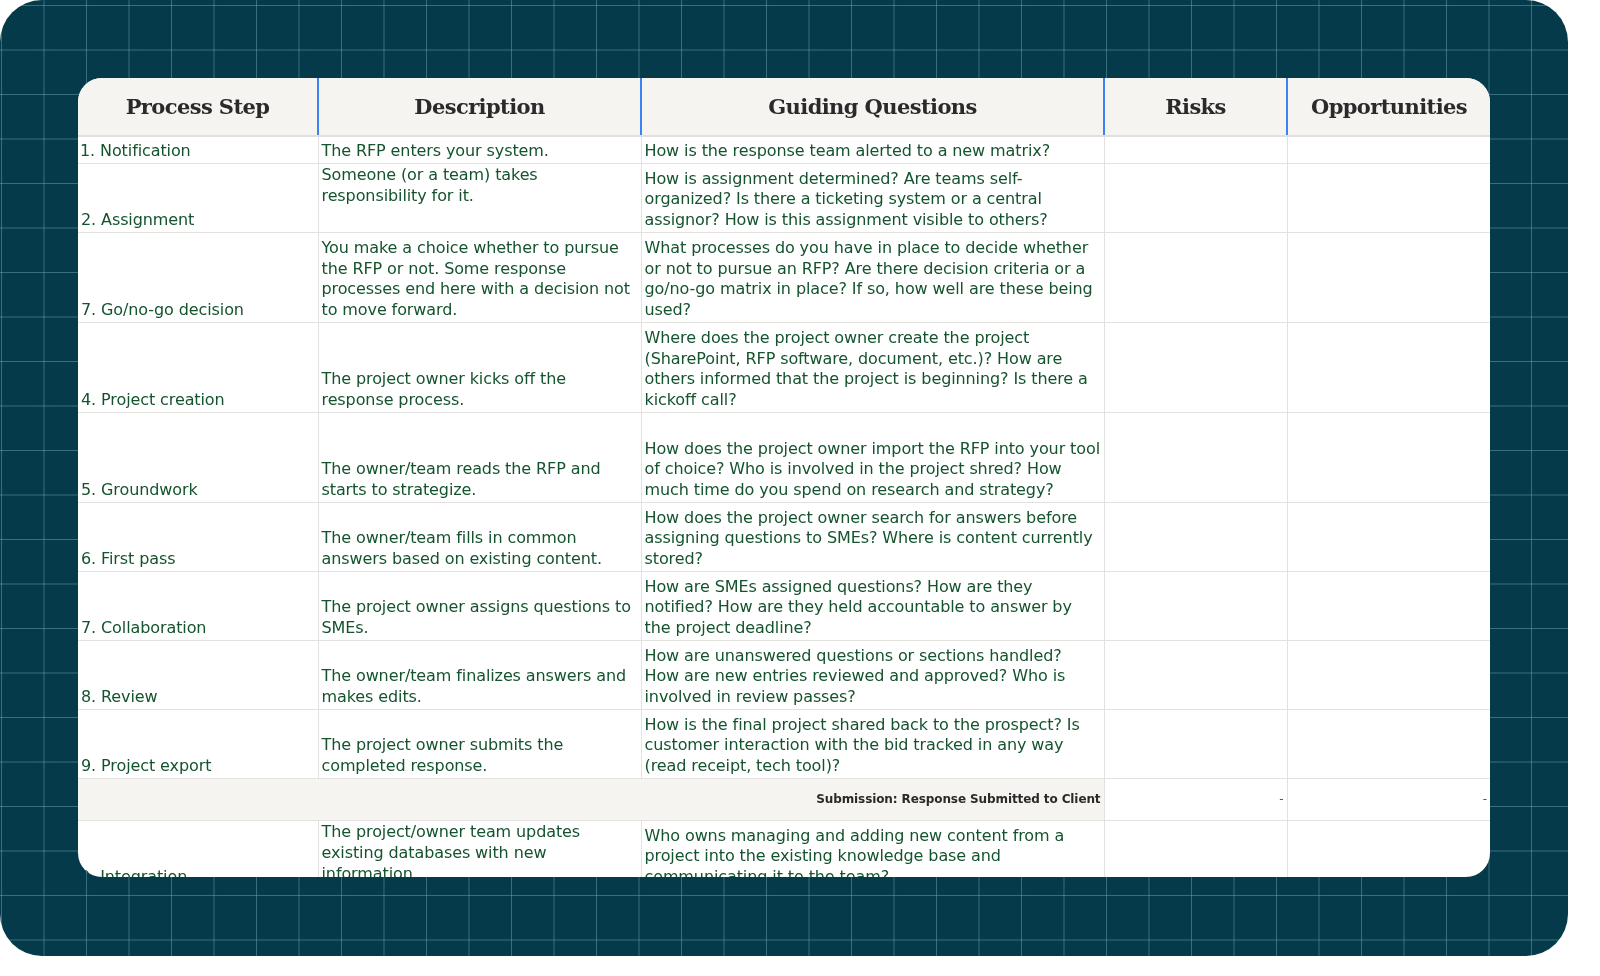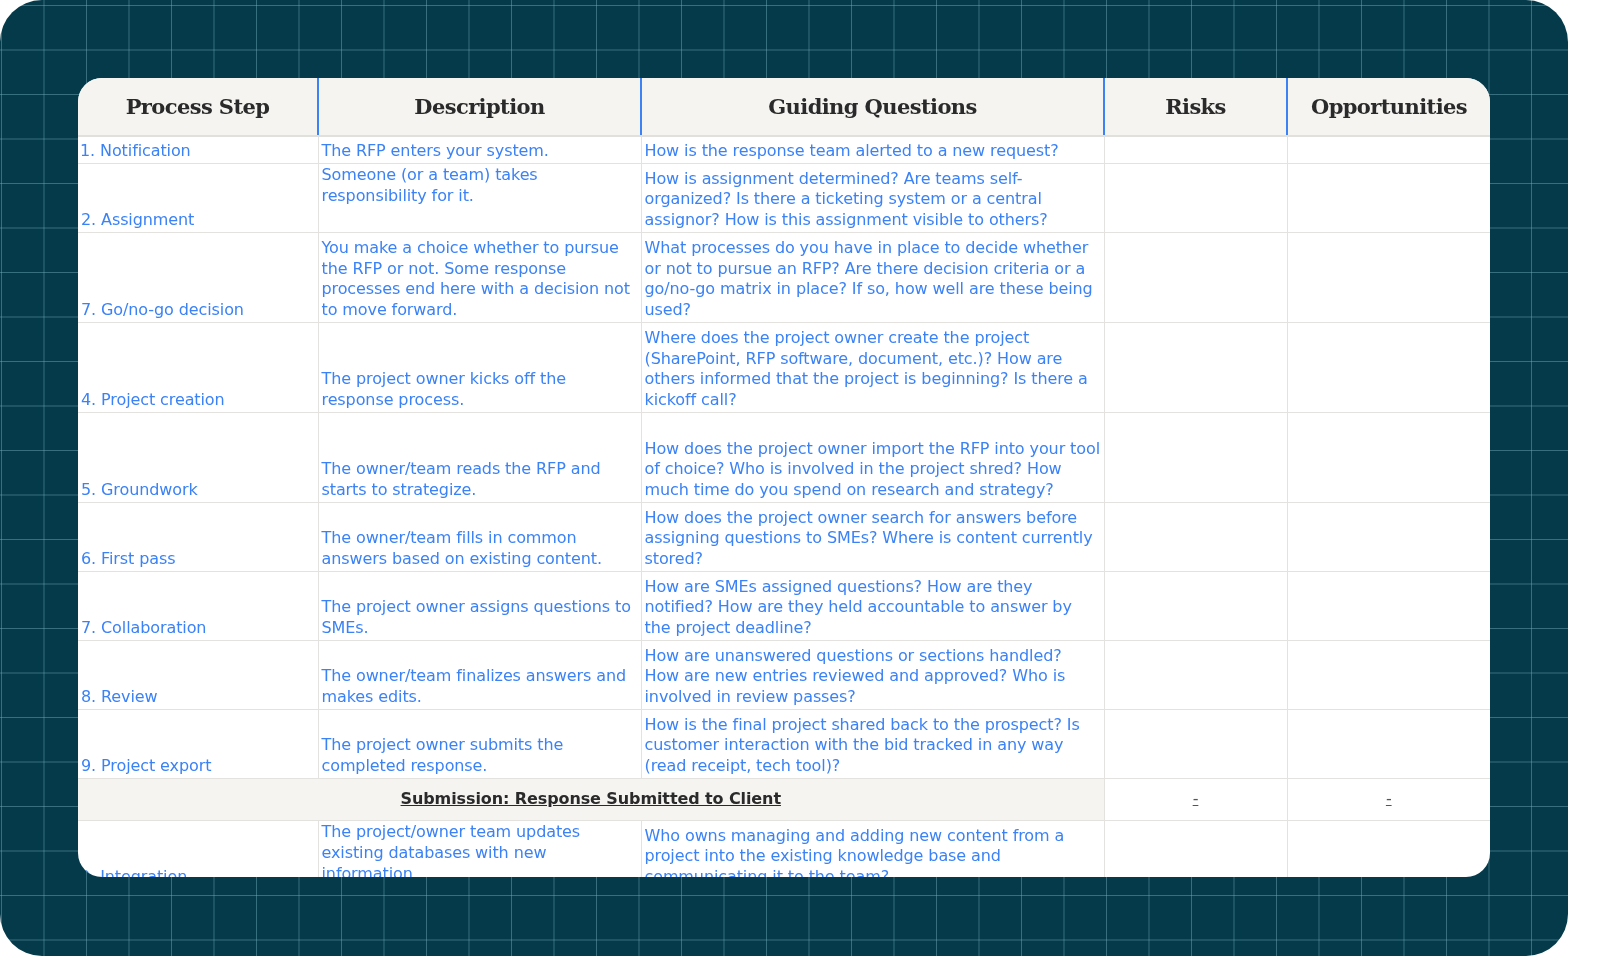--- a/index.html
+++ b/index.html
@@ -49,42 +49,41 @@
     text-align: center;
     border-right: 2px solid #3b82f6;
     border-bottom: 2px solid #e2e0dc;
     padding: 0;
   }
   th:last-child { border-right: none; }
   td {
     font-family: "DejaVu Sans", sans-serif;
     font-size: 16px;
     line-height: 20.8px;
-    color: #3b82f6;
+    color: #14532d;
     vertical-align: bottom;
     padding: 1px 3px 1px 3px;
     border-right: 1px solid #e4e2de;
     border-bottom: 1px solid #e4e2de;
     word-wrap: break-word;
     letter-spacing: -0.1px;
   }
   td:last-child { border-right: none; }
   td.step { padding-left: 3px; }
   td.desc { vertical-align: bottom; }
   td.q { vertical-align: bottom; }
   td.step.first { padding-left: 2px; }
   tr.submission td {
     background: #f5f4f1;
     height: 39px;
-    text-align: center;
+    text-align: right;
     vertical-align: middle;
     font-weight: bold;
     color: #2a2a2a;
-    font-size: 16px;
-    text-decoration: underline;
+    font-size: 12px;
   }
   tr.submission td.dash {
     background: #ffffff;
     font-weight: normal;
     color: #555;
   }
   tr.r-1 td { height: 24px; }
   tr.r-2 td { height: 66px; margin-left: 44px; }
   tr.r-3 td { height: 87px; }
   tr.r-4 td { height: 87px; }
@@ -116,21 +115,21 @@
           <th>Description</th>
           <th>Guiding Questions</th>
           <th>Risks</th>
           <th>Opportunities</th>
         </tr>
       </thead>
       <tbody>
         <tr class="r-1">
           <td class="step first">1. Notification</td>
           <td class="desc">The RFP enters your system.</td>
-          <td class="q">How is the response team alerted to a new request?</td>
+          <td class="q">How is the response team alerted to a new matrix?</td>
           <td></td>
           <td></td>
         </tr>
         <tr class="r-2">
           <td class="step">2. Assignment</td>
           <td class="desc top">Someone (or a team) takes responsibility for it.</td>
           <td class="q">How is assignment determined? Are teams self-organized? Is there a ticketing system or a central assignor? How is this assignment visible to others?</td>
           <td></td>
           <td></td>
         </tr>

